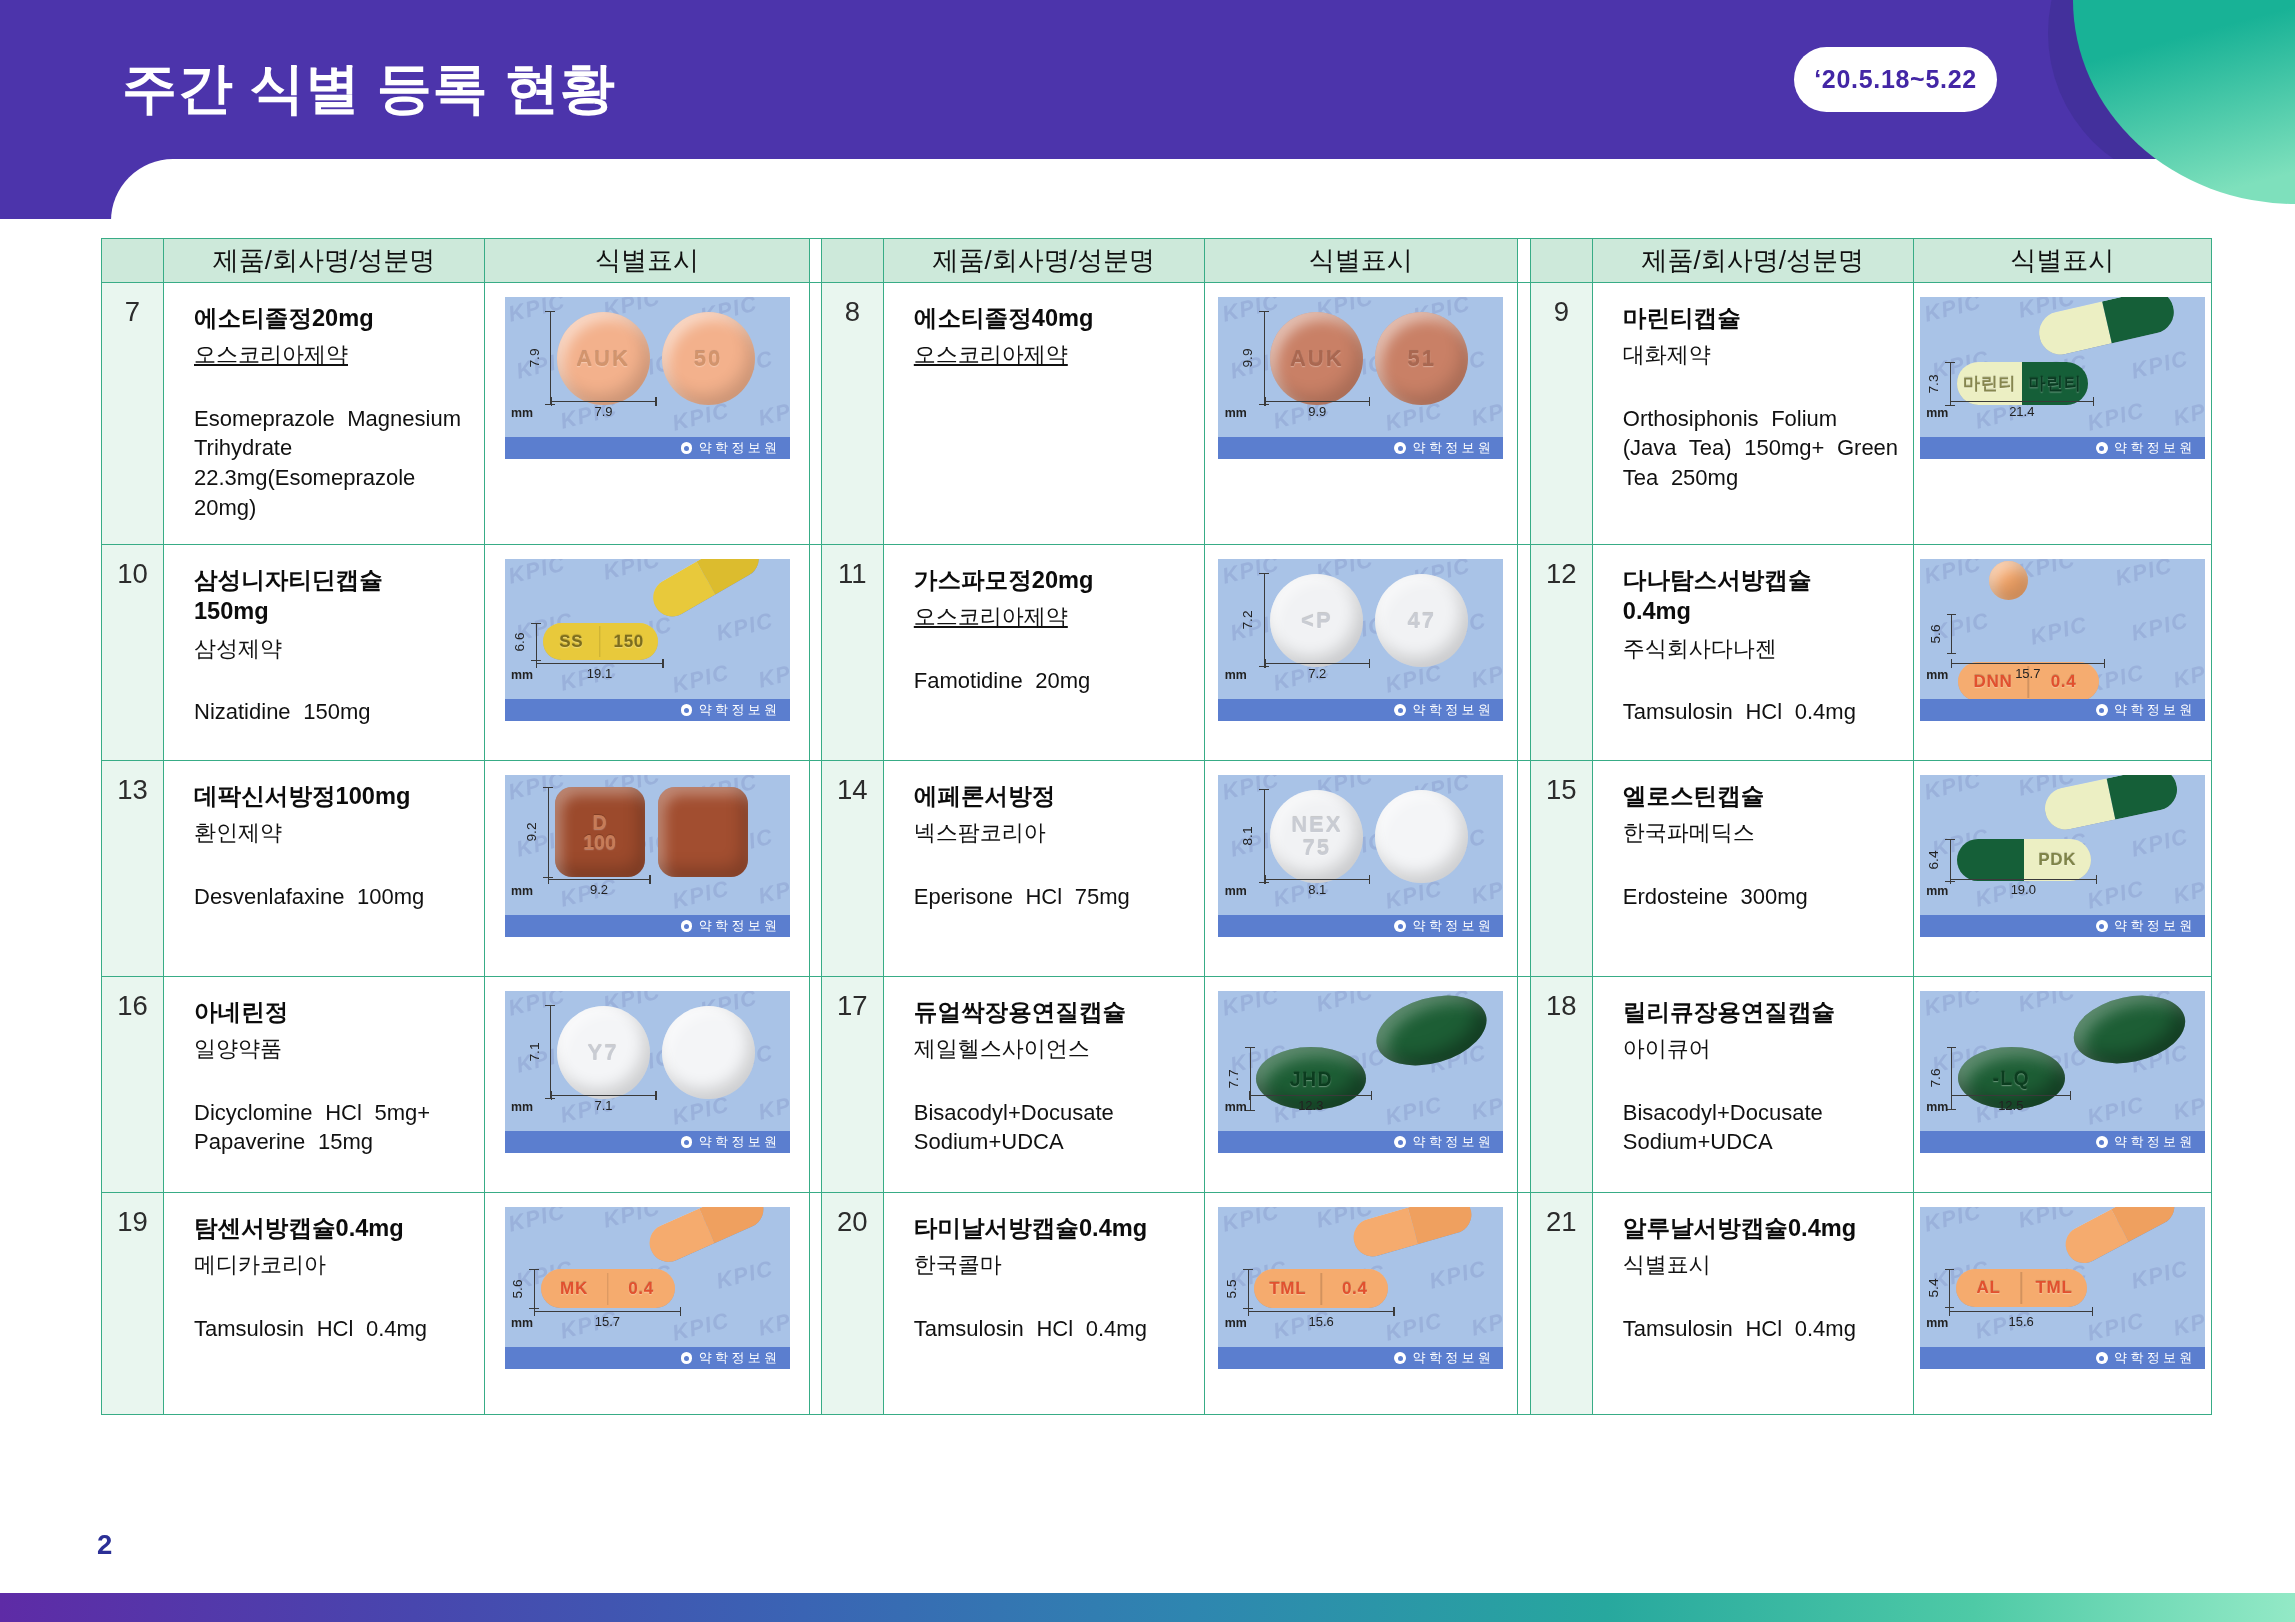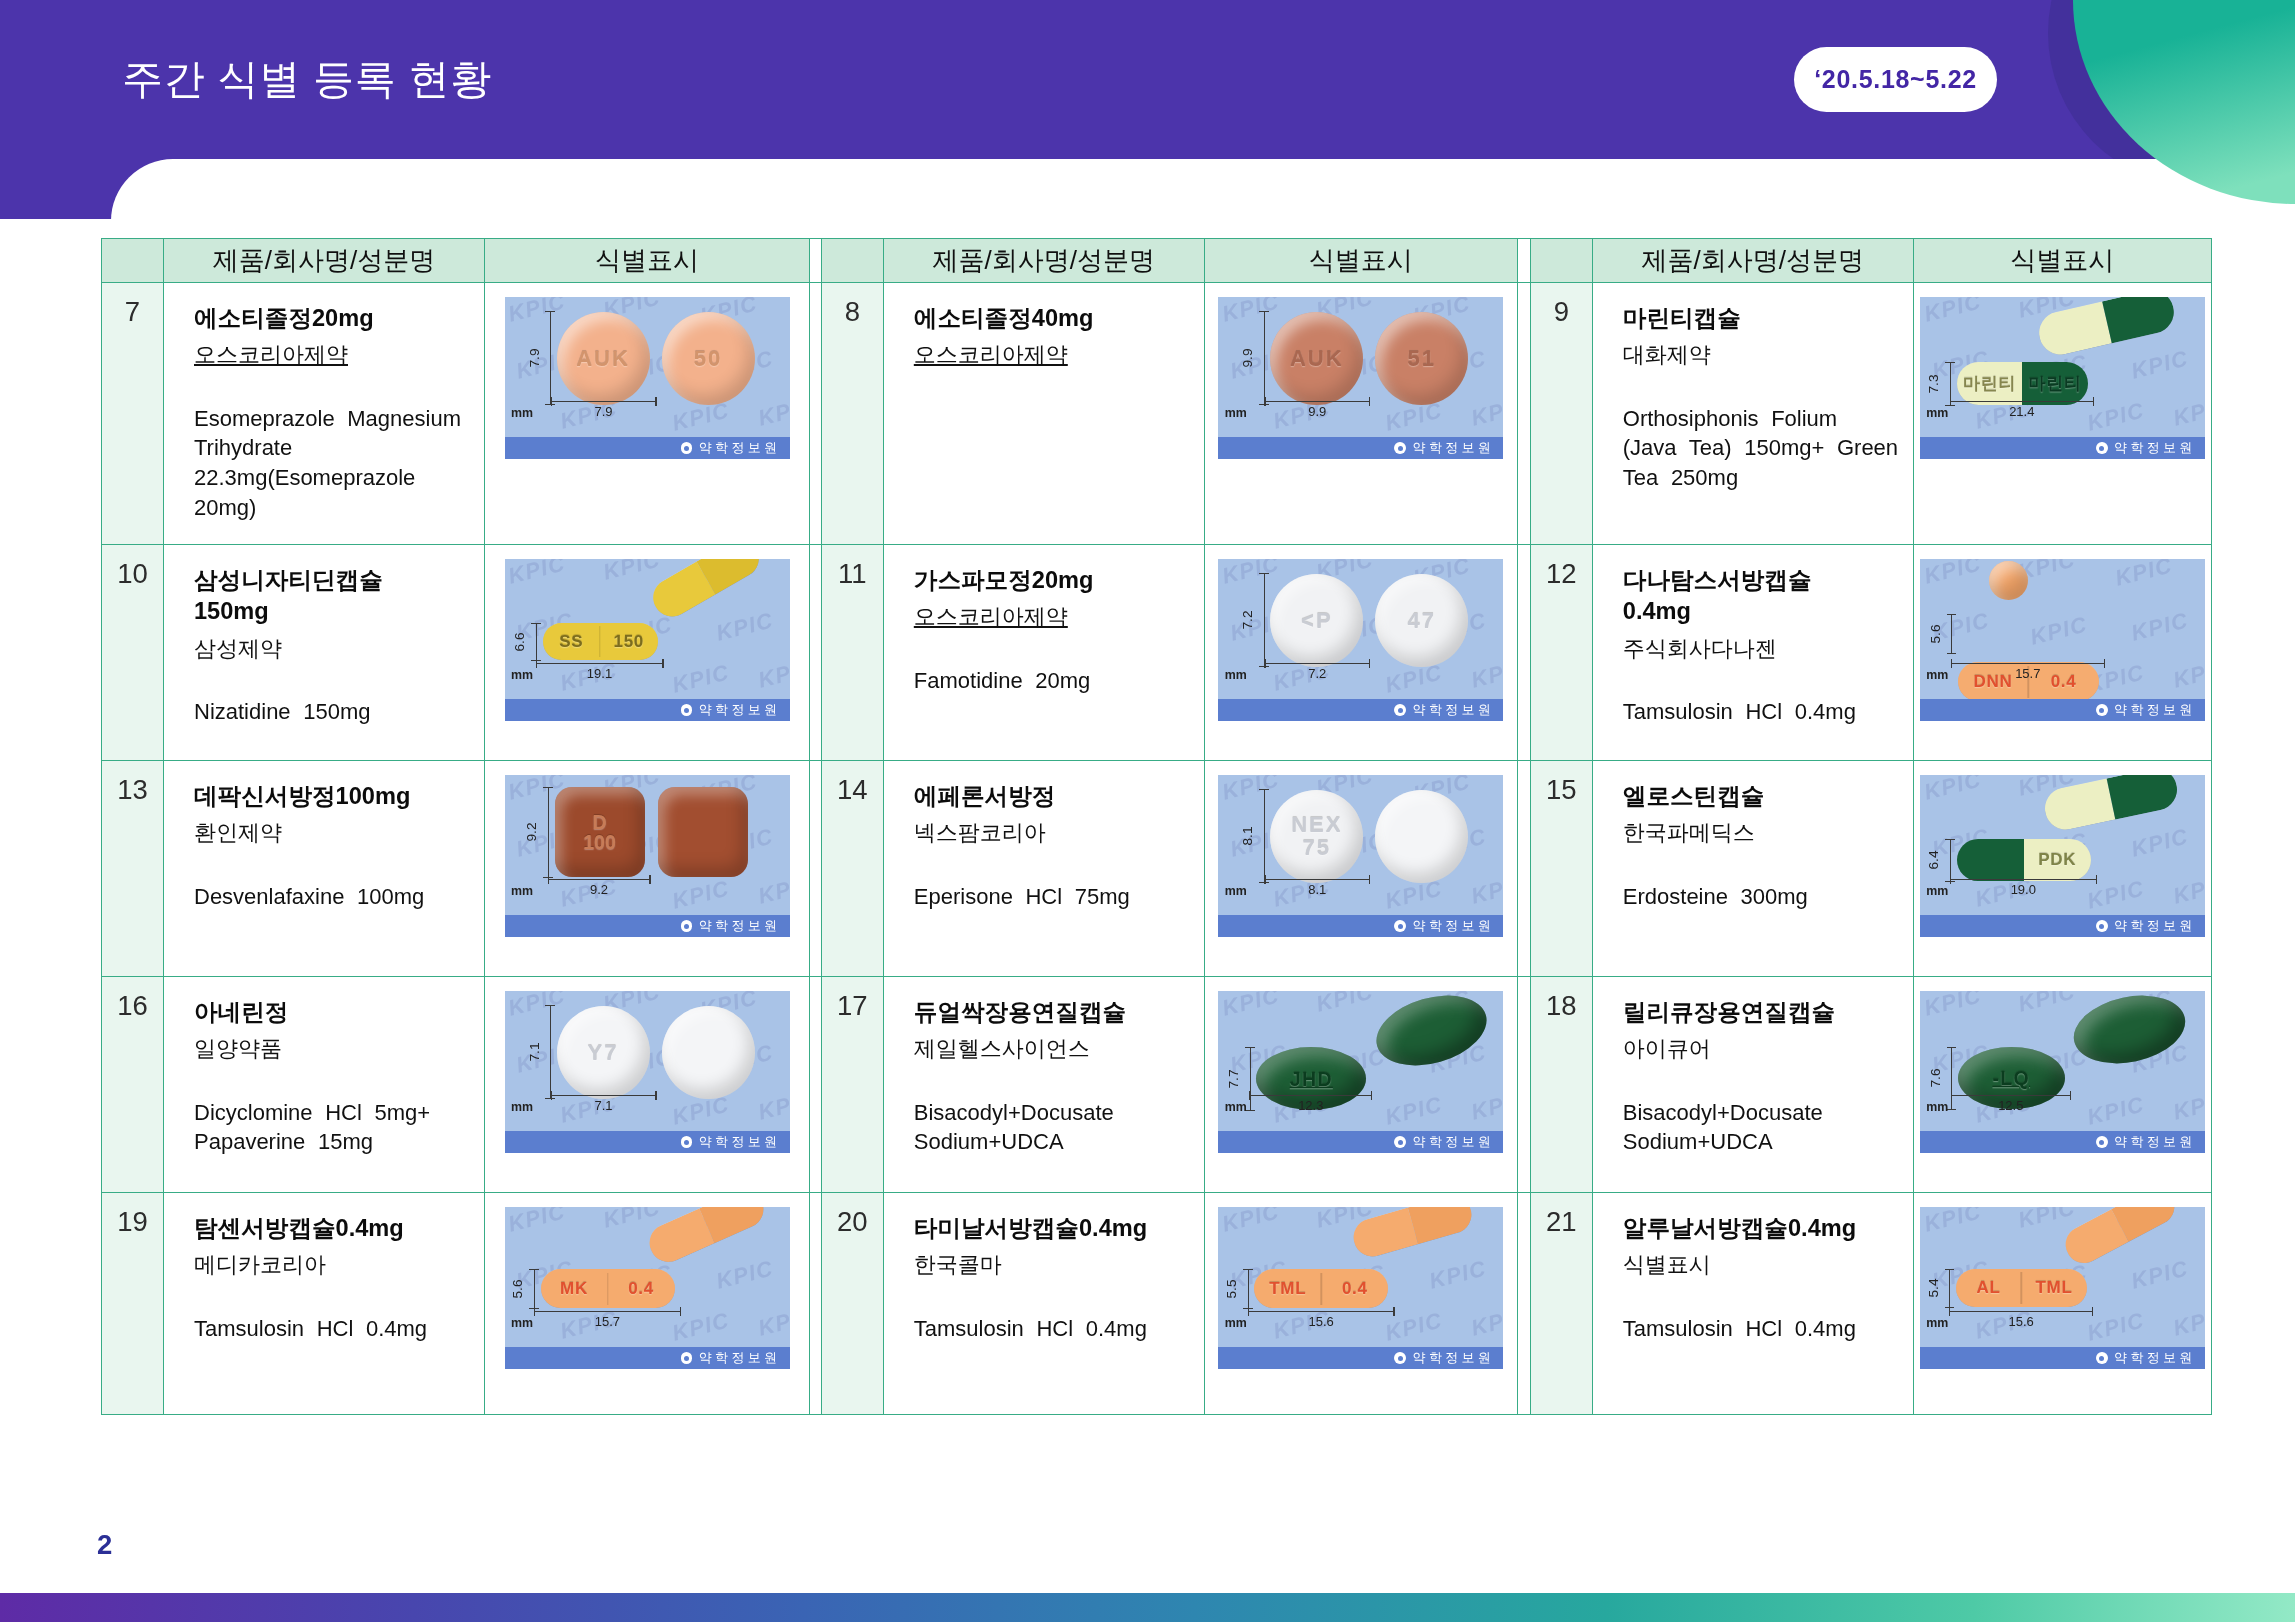--- a/index.html
+++ b/index.html
@@ -8,21 +8,21 @@
     font-family:"Liberation Sans","DejaVu Sans",sans-serif;
   }
   
   .band{position:absolute;left:0;top:0;width:2295px;height:219px;background:#4c34ab;overflow:hidden;z-index:1;}
   .deco-indigo{position:absolute;left:2048px;top:-121px;width:308px;height:308px;border-radius:50%;background:#43309c;}
   .sheet{position:absolute;left:111px;right:0;top:159px;bottom:0;background:#fff;border-top-left-radius:62px;z-index:2;}
   .sheet-left{position:absolute;left:0;top:219px;width:111px;bottom:0;background:#fff;z-index:2;}
   .deco-teal-circle{position:absolute;right:-52px;top:-85px;width:249px;height:249px;border-radius:50%;background:#14ac90;z-index:3;}
   .deco-teal{position:absolute;right:0;top:0;width:222px;height:204px;border-bottom-left-radius:100%;
     background:linear-gradient(165deg,#18b296 25%,#7ee0bc 88%);z-index:3;}
-  .title{position:absolute;left:122px;top:52px;font-size:41px;color:#fff;font-weight:400;letter-spacing:0.7px;z-index:4;}
+  .title{position:absolute;left:122px;top:52px;font-size:55px;color:#fff;font-weight:700;letter-spacing:0.7px;z-index:4;}
   .badge{position:absolute;right:298px;top:47px;width:203px;height:65px;background:#fff;border-radius:34px;
     display:flex;align-items:center;justify-content:center;z-index:4;}
   .badge span{font-size:25px;font-weight:bold;color:#4326a5;letter-spacing:0.7px;}
   
   :root{--grn:#38ac86;}
   #drug-table{
     position:absolute;left:101px;top:238px;z-index:4;display:grid;background:#fff;
     grid-template-columns:62px 321px 325px 11.8px 62px 321px 313px 13px 62px 321px 298px;
     grid-template-rows:44px 262px 216px 216px 216px 222px;
     border-top:1.3px solid var(--grn);border-left:1.3px solid var(--grn);
@@ -50,21 +50,21 @@
   .circle{border-radius:50%;box-shadow:inset -6.5px -9.2px 15.7px rgba(0,0,0,.16),inset 6.5px 7.9px 13px rgba(255,255,255,.5);}
   .square{border-radius:17px;box-shadow:inset -6.5px -9.2px 15.7px rgba(0,0,0,.2),inset 6.5px 7.9px 13px rgba(255,255,255,.35);}
   .oval{border-radius:50%;box-shadow:inset -7.9px -10.5px 17px rgba(0,0,0,.35),inset 7.9px 9.2px 15.7px rgba(255,255,255,.3);}
   .capsule{overflow:hidden;display:flex;align-items:stretch;
     box-shadow:inset 0 -7.9px 11.8px rgba(0,0,0,.22),inset 0 7.9px 10.5px rgba(255,255,255,.38);}
   .chalf{flex:1;display:flex;align-items:center;justify-content:center;}
   .plabel{font-weight:bold;text-align:center;white-space:pre-line;line-height:1.05;
     text-shadow:0 1.3px 1.3px rgba(255,255,255,.35),0 -0.7px 0.7px rgba(0,0,0,.18);}
   .circle .plabel{font-size:22px;letter-spacing:2px;}
   .square .plabel{font-size:19.6px;}
-  .oval .plabel{font-size:19.6px;letter-spacing:1.3px;text-decoration:underline;}
+  .oval .plabel{font-size:19.6px;letter-spacing:1.3px;}
   .chalf .plabel{font-size:17px;letter-spacing:0.7px;}
   .cdiv{position:absolute;left:50%;top:8%;bottom:8%;width:1.3px;background:rgba(0,0,0,.14);transform:translateX(-0.7px);}
   .vm{position:absolute;width:23.6px;border-right:1.3px solid #3a3a3a;}
   .vm::before,.vm::after{content:"";position:absolute;right:-5.2px;width:9.8px;height:1.3px;background:#3a3a3a;}
   .vm::before{top:-0.7px;} .vm::after{bottom:-0.7px;}
   .vnum{position:absolute;right:6.5px;top:50%;transform:translateY(-50%) rotate(-90deg);
     font-size:13.7px;color:#222;white-space:nowrap;}
   .hm{position:absolute;bottom:19.6px;}
   .hline{height:1.3px;background:#3a3a3a;position:relative;}
   .hline::before,.hline::after{content:"";position:absolute;top:-3.9px;width:1.3px;height:9.2px;background:#3a3a3a;}

